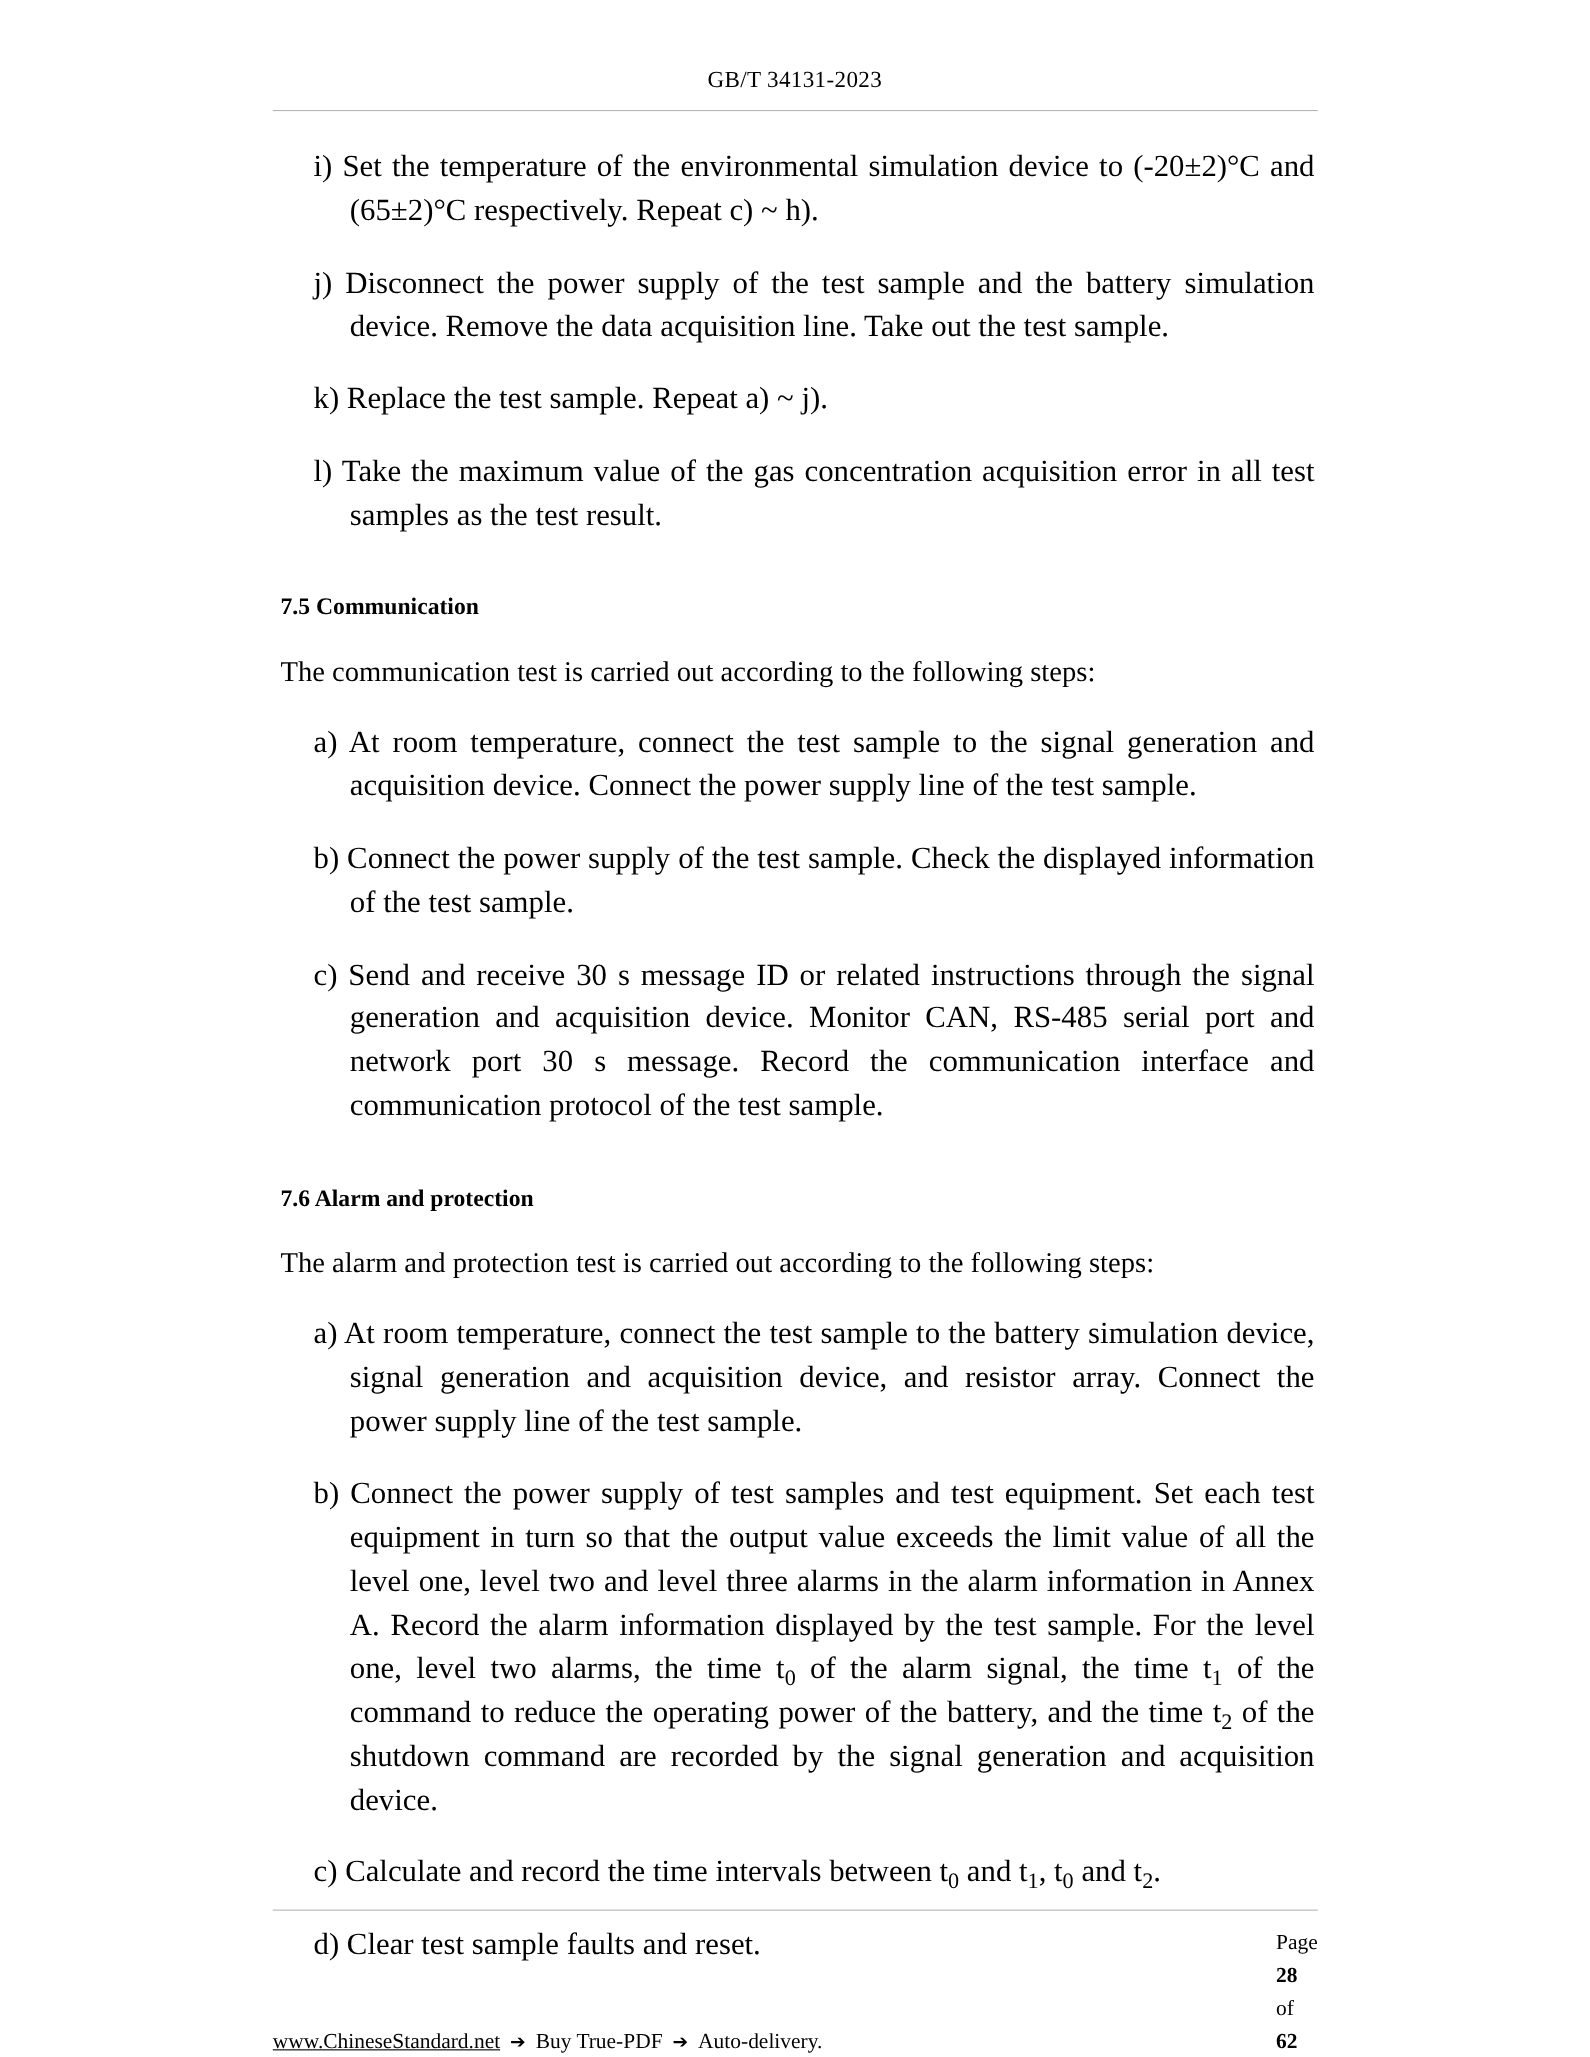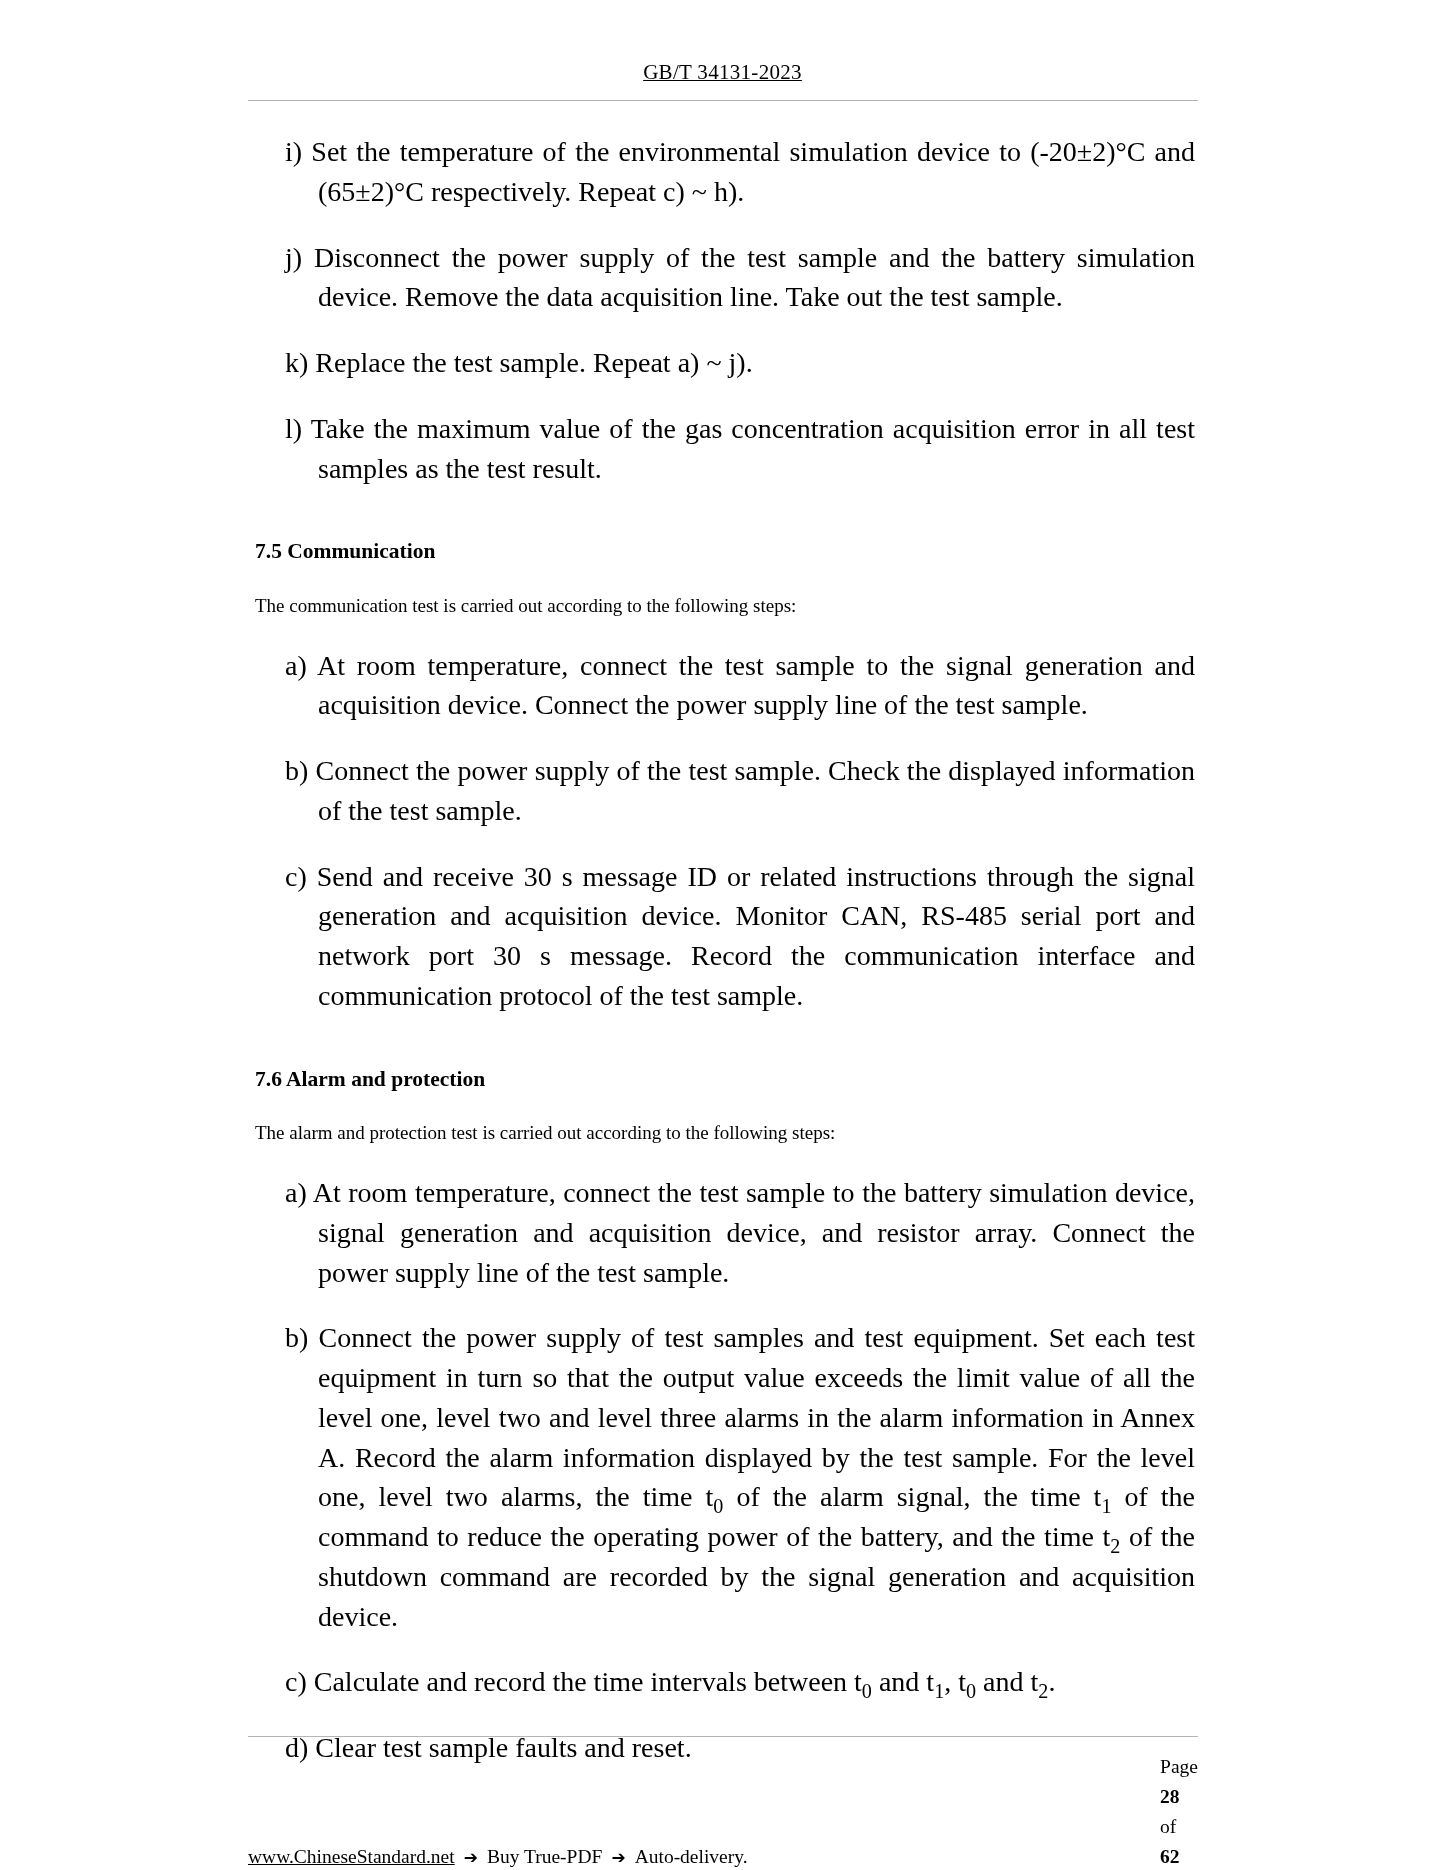--- a/index.html
+++ b/index.html
@@ -20,21 +20,20 @@
     box-sizing: border-box;
     padding: 0;
     position: relative;
   }
   .header {
     position: absolute;
     top: 60px;
     left: 0;
     width: 1445px;
     text-align: center;
-    text-decoration: underline;
   }
   .header-title {
     font-size: 21px;
     letter-spacing: 0.3px;
   }
   .header-rule {
     position: absolute;
     top: 100px;
     left: 248px;
     width: 950px;
@@ -42,21 +41,21 @@
     background: #b5b5b5;
   }
   .content {
     position: absolute;
     top: 132px;
     left: 255px;
     width: 940px;
   }
   p {
     margin: 0 0 26px 0;
-    font-size: 19px;
+    font-size: 26px;
     line-height: 1.42;
     text-align: justify;
     text-justify: inter-word;
   }
   .body-para {
     text-indent: 0;
   }
   .list-item {
     padding-left: 33px;
     text-indent: -33px;

